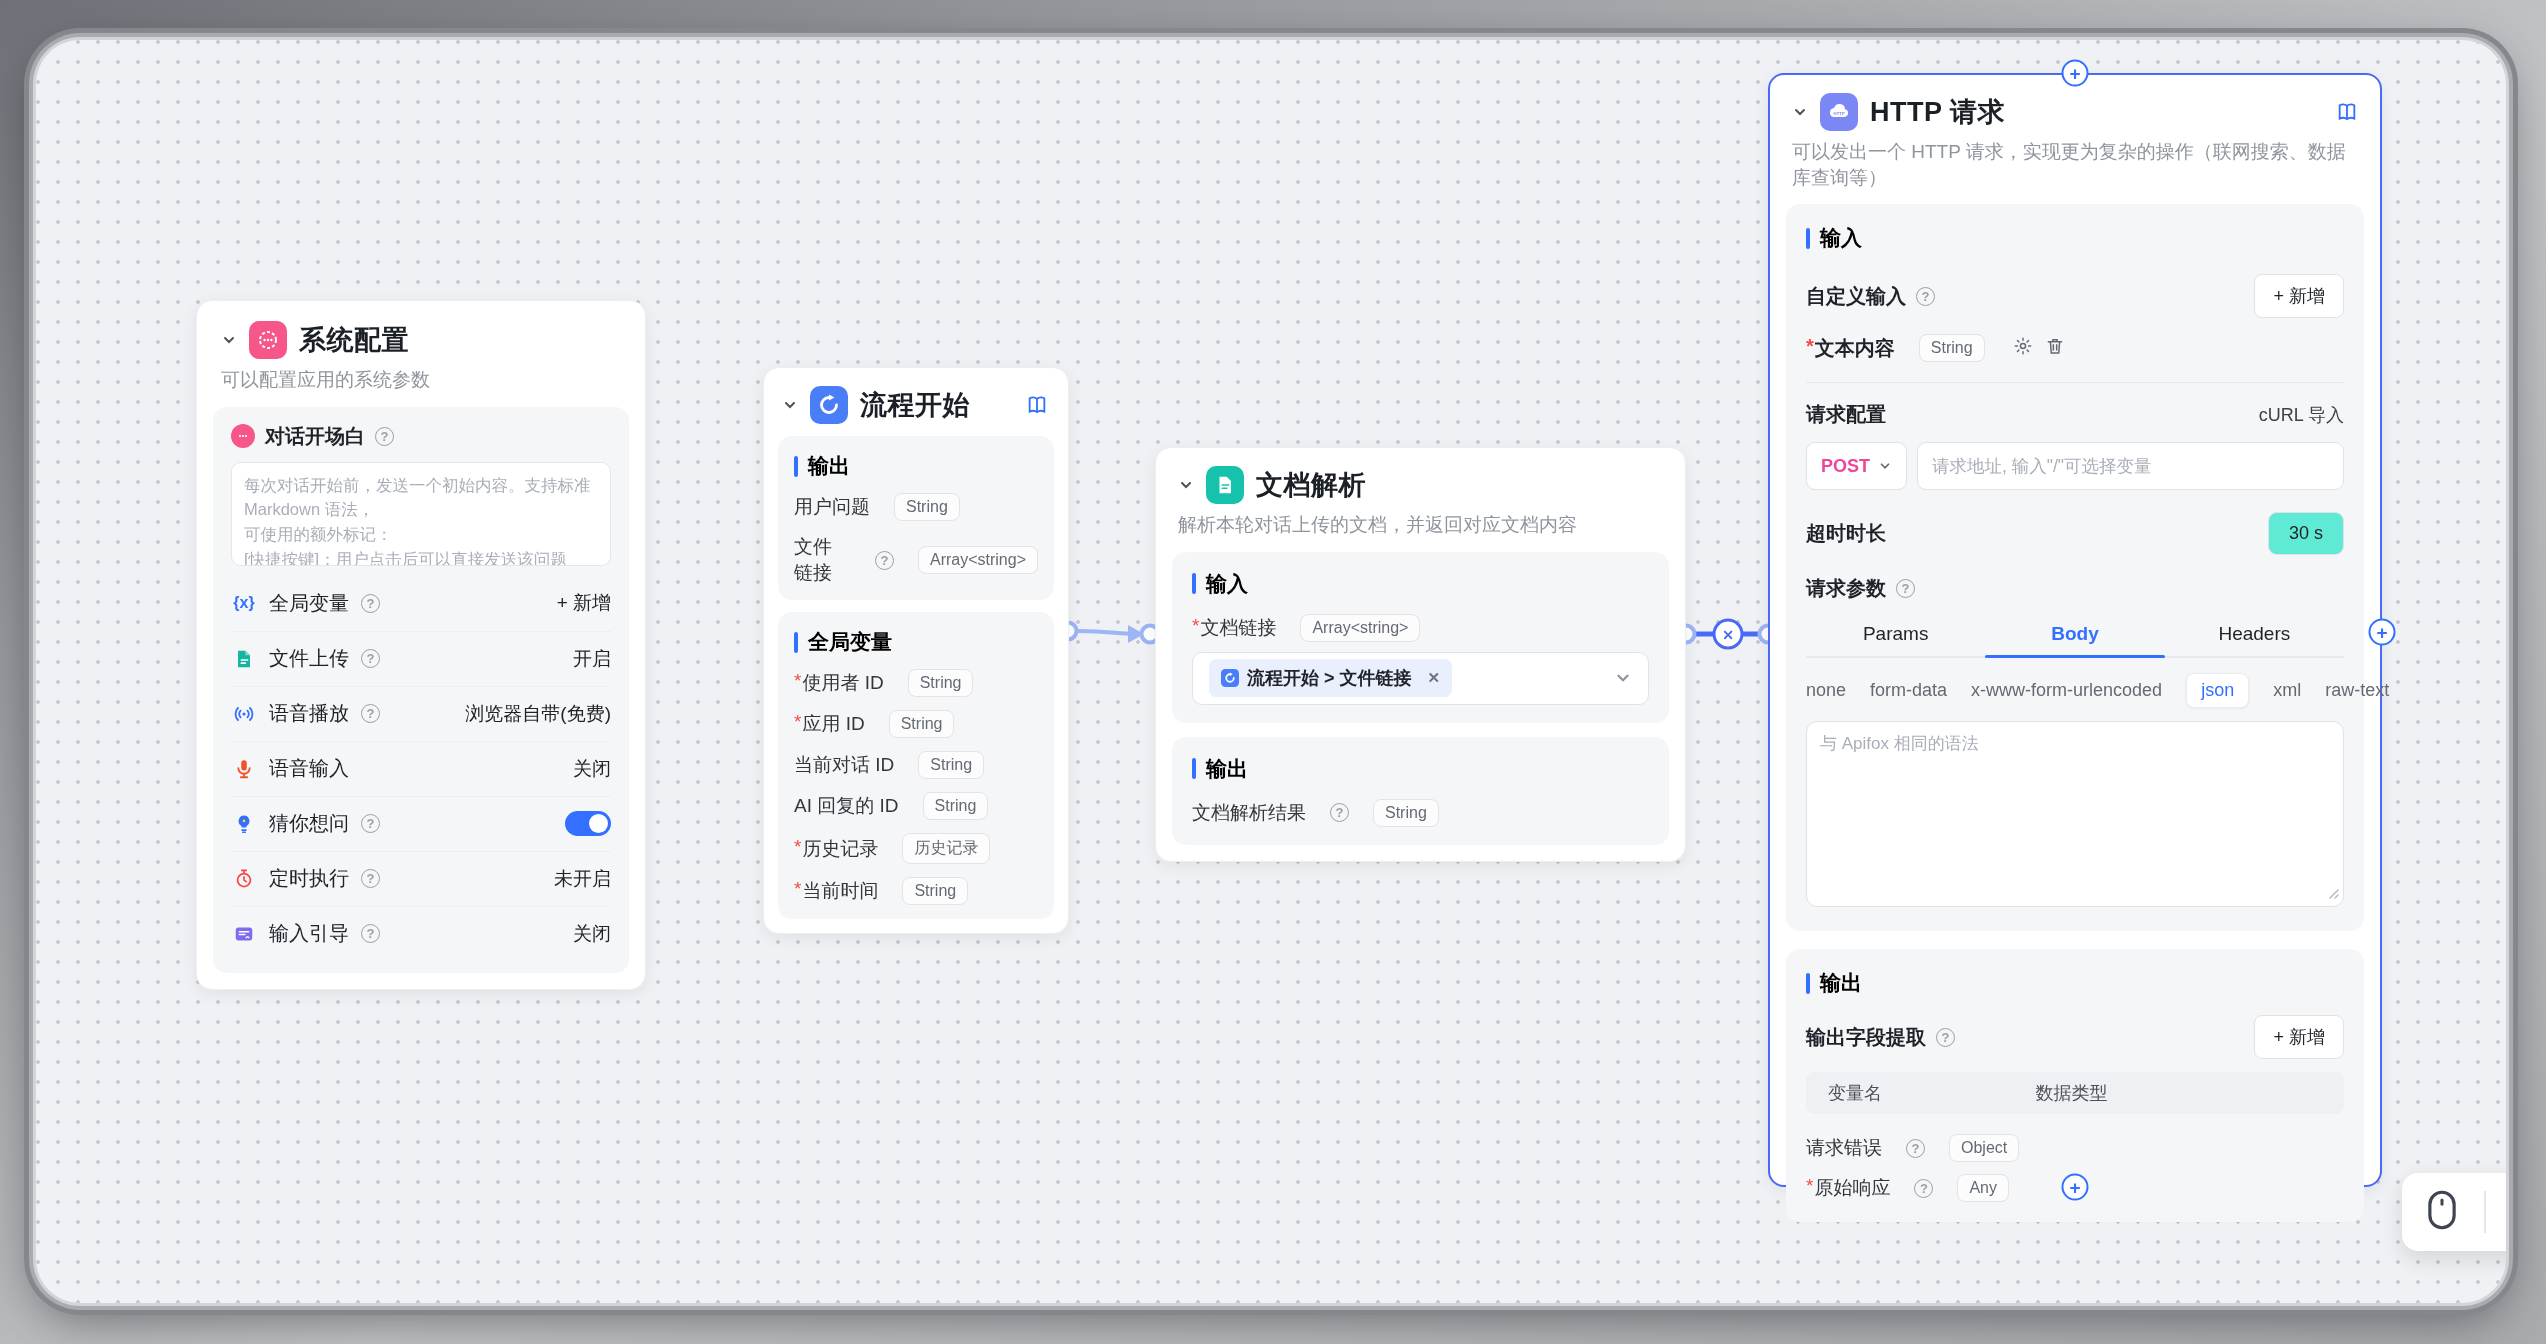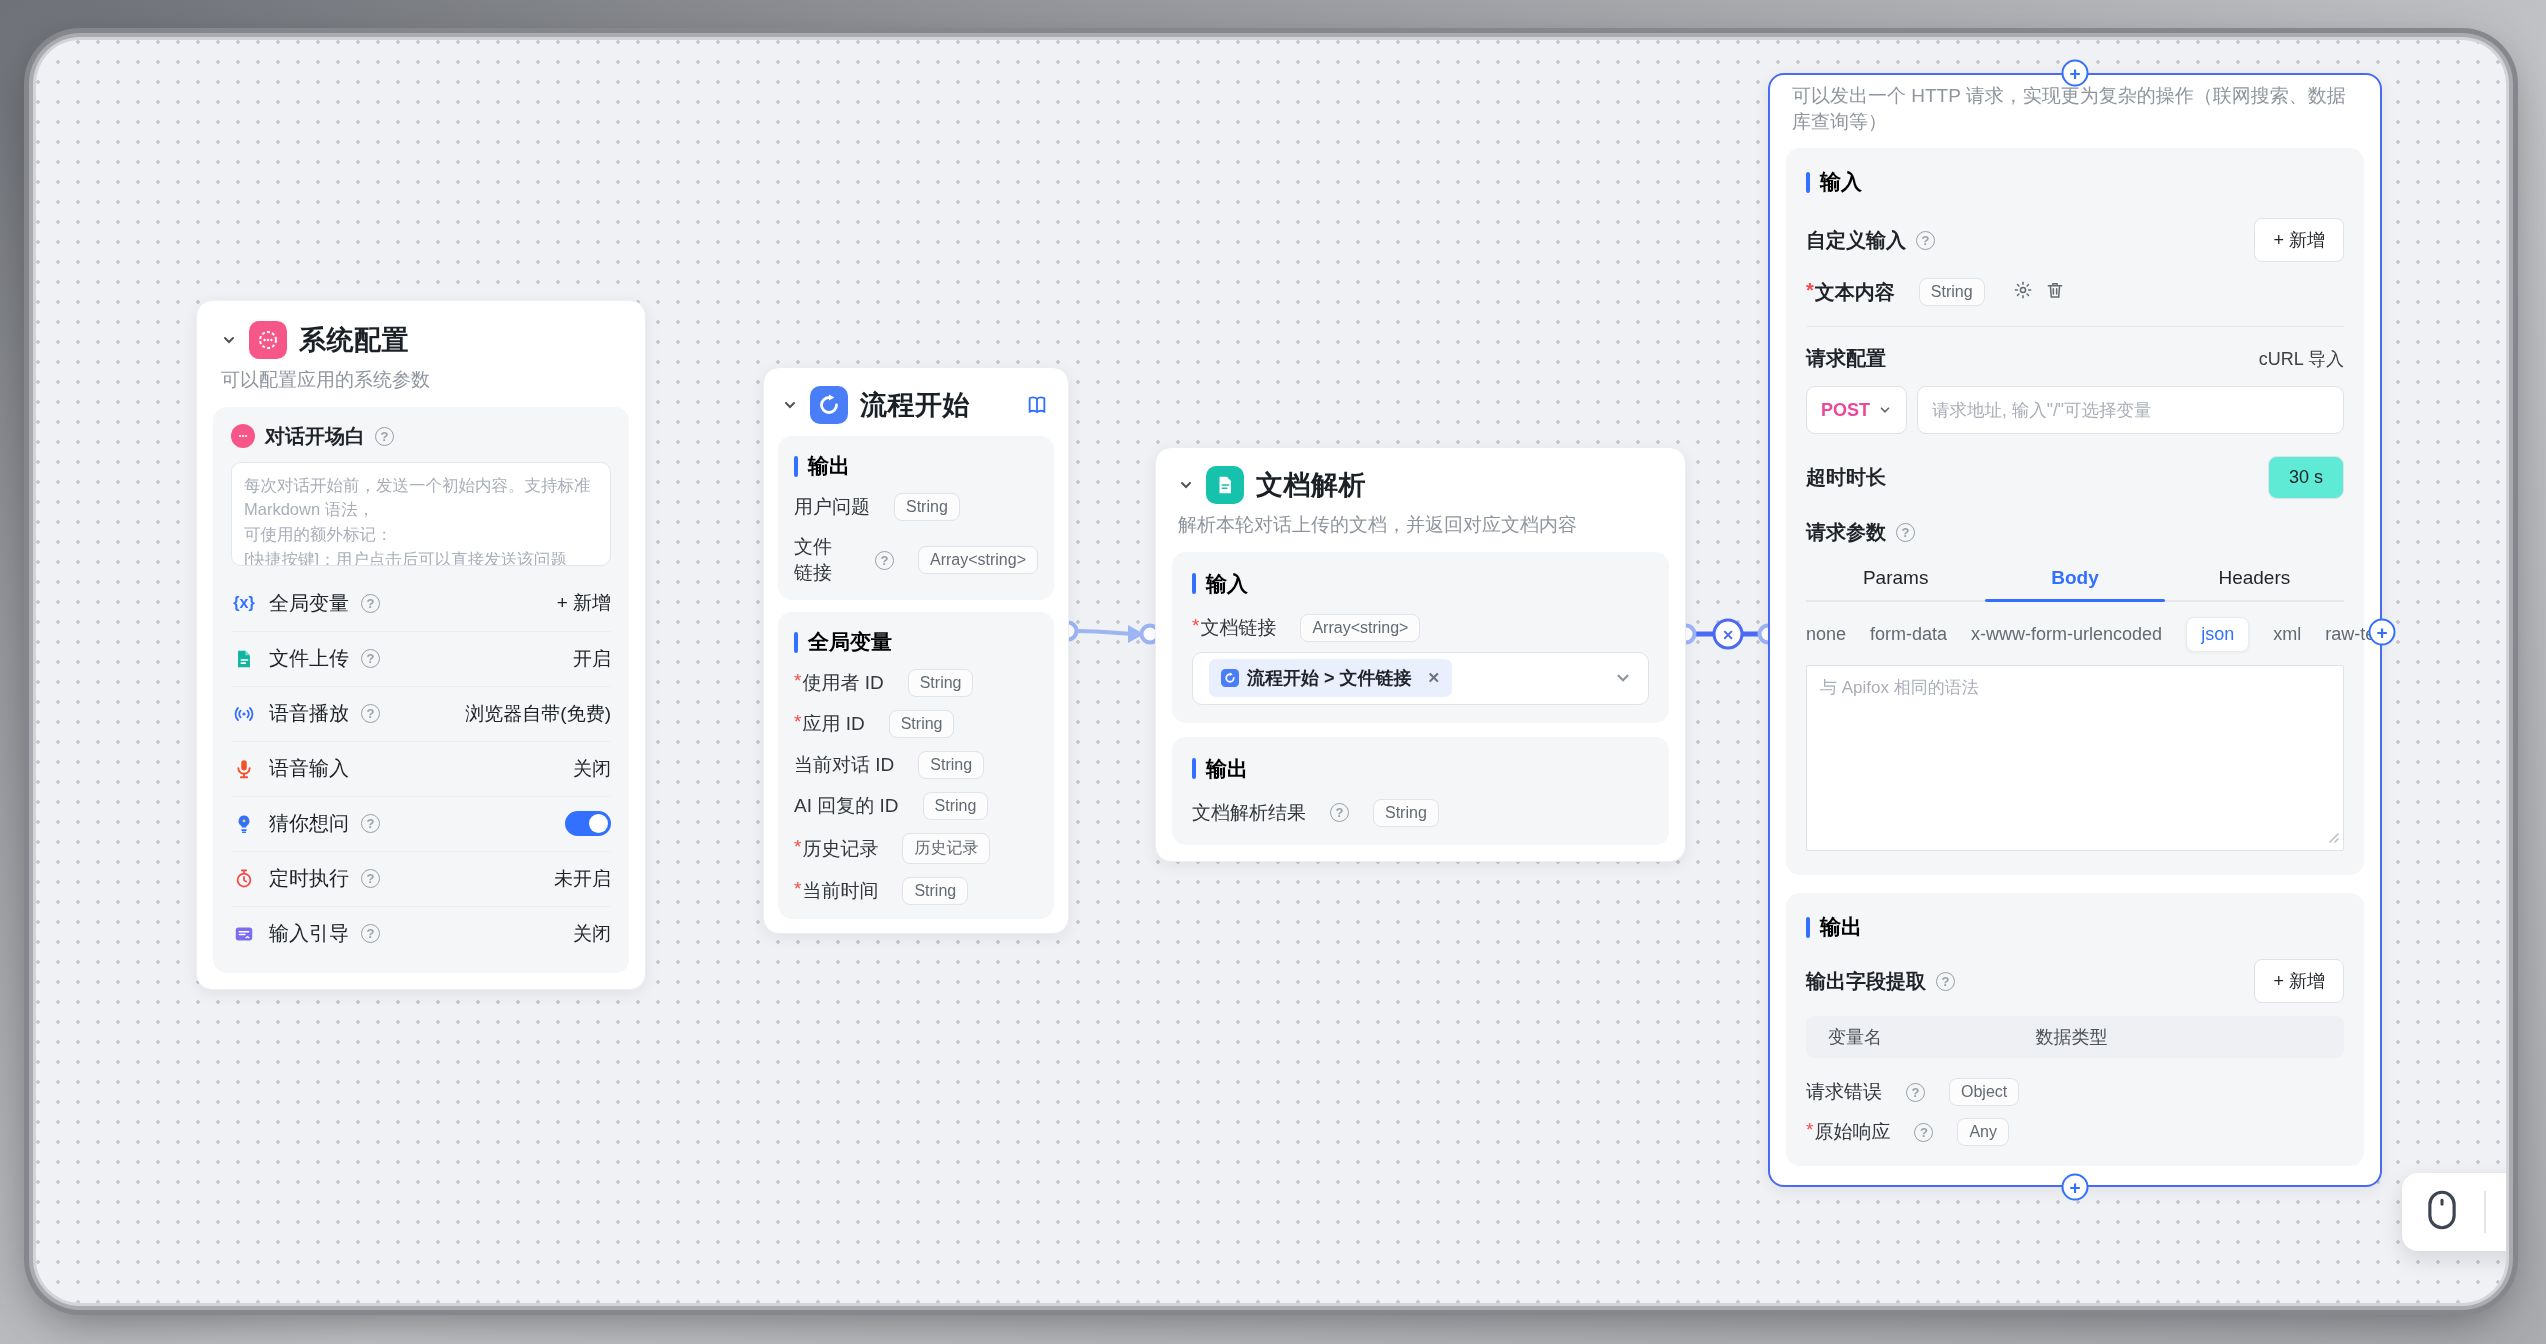--- a/index.html
+++ b/index.html
@@ -86,21 +86,21 @@
   .urlinput::placeholder { color:#a9aeb8; }
   .timeoutbox { margin-left:auto; border:1px solid #e0e2e8; border-radius:9px; background:#5eead4; padding:10px 20px; font-size:18px; color:#1f2329; }
   .tabs { display:flex; margin-top:12px; border-bottom:2px solid #e7e9ee; }
   .tab { flex:1; text-align:center; font-size:19px; color:#1f2329; padding:9px 0 11px 0; cursor:pointer; position:relative; }
   .tab.active { color:#3370ff; font-weight:700; }
   .tab.active::after { content:''; position:absolute; left:0; right:0; bottom:-2px; height:3px; background:#3370ff; border-radius:2px; }
   .btypes { display:flex; align-items:center; gap:24px; margin-top:15px; font-size:18px; color:#646a73; }
   .btype { cursor:pointer; white-space:nowrap; }
   .btype.active { background:#fff; color:#3370ff; border:1px solid #e9ebef; border-radius:8px; padding:6px 14px; box-shadow:0 1px 3px rgba(27,31,38,.06); }
   .bodyta { position:relative; margin-top:13px; }
-  .bodyta textarea { width:100%; height:186px; resize:none; border:1px solid #e0e2e8; border-radius:2px; background:#fff; padding:10px 13px; font-family:"Liberation Sans",sans-serif; font-size:17px; color:#33373d; outline:none; }
+  .bodyta textarea { width:100%; height:186px; resize:none; border:1px solid #e0e2e8; border-radius:11px; background:#fff; padding:10px 13px; font-family:"Liberation Sans",sans-serif; font-size:17px; color:#33373d; outline:none; }
   .bodyta textarea::placeholder { color:#a9aeb8; }
   .grip { position:absolute; right:5px; bottom:8px; }
   .tblhead { display:flex; background:#eef0f4; border-radius:8px; height:42px; align-items:center; margin-top:13px; font-size:18px; color:#4b5259; padding:0 22px; }
   .tblhead .c1 { width:42%; }
   
   #wires { position:absolute; inset:0; pointer-events:none; }
   .plus { position:absolute; width:27px; height:27px; border-radius:50%; background:#fff; border:2.5px solid #3370ff; color:#3370ff; display:flex; align-items:center; justify-content:center; font-size:19px; font-weight:700; transform:translate(-50%,-50%); cursor:pointer; z-index:30; }
   .delconn { position:absolute; width:31px; height:31px; border-radius:50%; background:#fff; border:3.5px solid #4a6af5; color:#4a6af5; display:flex; align-items:center; justify-content:center; font-size:14px; font-weight:700; transform:translate(-50%,-50%); cursor:pointer; z-index:30; }
   
   #mousebar { position:absolute; left:2366px; top:1133px; width:180px; height:78px; background:#fff; border-radius:16px; box-shadow:0 8px 22px rgba(27,31,38,.13); display:flex; align-items:center; padding:0 26px; gap:28px; z-index:40; }
@@ -345,20 +345,40 @@
       <div class="sec">输出</div>
       <div class="frow">
         <span>文档解析结果</span>
         <span class="q"></span>
         <span class="chip">String</span>
       </div>
     </div>
   </div>
 
   <div class="node selected" id="node-http">
+    <div class="nhead" style="padding:18px 22px 0 22px;">
+      <span class="chev">
+        <svg width="16" height="16" viewBox="0 0 16 16" fill="none" stroke="#4e5359" stroke-width="2" stroke-linecap="round">
+            <path d="M4 6l4 4 4-4"></path>
+          </svg>
+      </span>
+      <span class="nicon" style="background:#7b87f5">
+        <svg width="26" height="26" viewBox="0 0 24 24">
+            <path d="M7 16.5a4.2 4.2 0 0 1 .5-8.3A5.2 5.2 0 0 1 17.6 9.4 3.6 3.6 0 0 1 17 16.5z" fill="#fff"></path>
+            <text x="12.2" y="14.6" font-size="4" font-weight="700" fill="#7b87f5" text-anchor="middle" font-family="Liberation Sans, sans-serif">HTTP</text>
+          </svg>
+      </span>
+      <span class="ntitle">HTTP 请求</span>
+      <span class="book">
+        <svg width="22" height="22" viewBox="0 0 24 24" fill="none" stroke="#3370ff" stroke-width="2">
+            <path d="M12 5.2C10 3.6 6.5 3.4 4 4.6v14.6c2.5-1.2 6-1 8 .6 2-1.6 5.5-1.8 8-.6V4.6C17.5 3.4 14 3.6 12 5.2z"></path>
+            <path d="M12 5.2v14.6"></path>
+          </svg>
+      </span>
+    </div>
     <div class="nsub" style="padding-left:22px;">可以发出一个 HTTP 请求，实现更为复杂的操作（联网搜索、数据库查询等）</div>
 
     <div class="card">
       <div class="sec">输入</div>
       <div class="cfgrow" style="margin-top:22px;">
         <span class="cfglabel">
           <span>自定义输入</span>
           <span class="q"></span>
         </span>
         <span class="spacer"></span>

